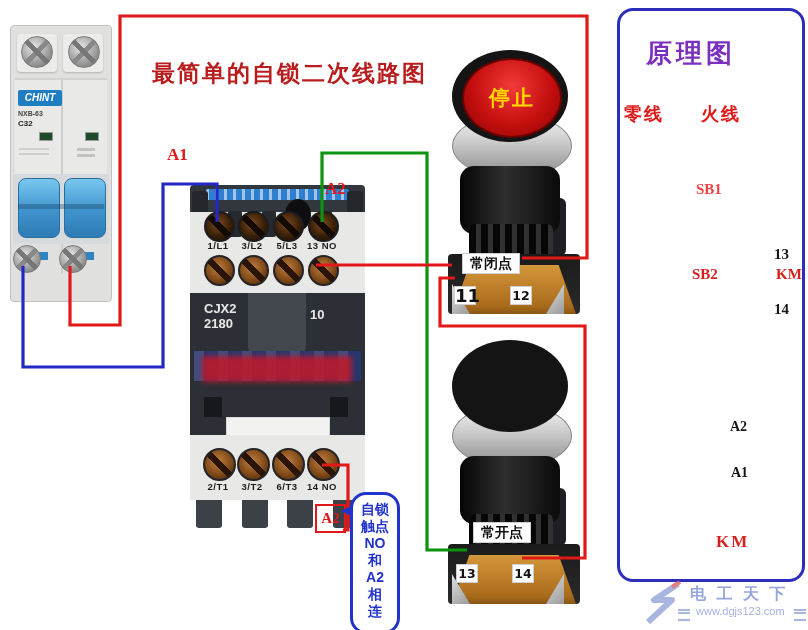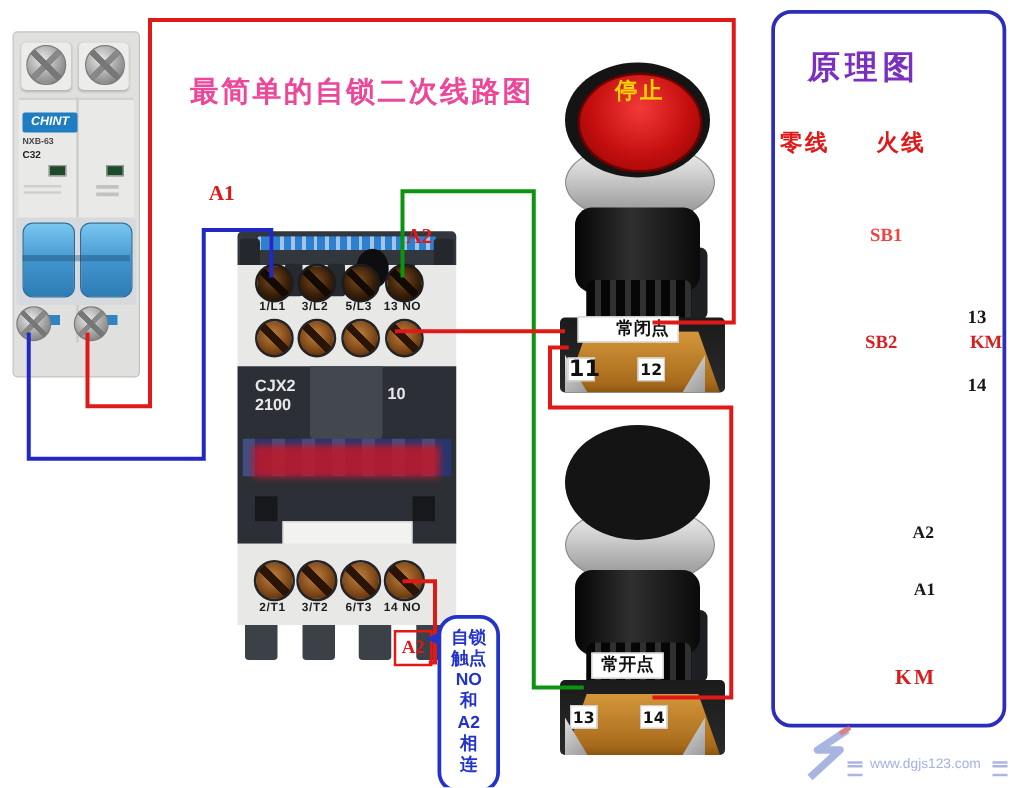--- a/index.html
+++ b/index.html
@@ -17,22 +17,22 @@
      border:2px solid #1d1d1f;}
   .screw.copper{background:
      linear-gradient(45deg,transparent 42%,#2a1405 42%,#2a1405 58%,transparent 58%),
      radial-gradient(circle at 45% 40%,#c08040,#7a4515 60%,#3a2008);
      border:2px solid #242428;}
   .tlabel{font-weight:bold;color:#1c1c1c;font-size:9.5px;text-align:center;letter-spacing:0.5px;}
   .redlbl{color:#e01818;font-weight:bold;font-size:17px;font-family:"Liberation Serif","DejaVu Serif",serif;}
   .whitebox{background:#fff;border:1px solid #cfcfcf;color:#111;font-weight:bold;text-align:center;
      font-family:"DejaVu Sans",sans-serif;}
   .schlbl{font-weight:bold;font-family:"Liberation Serif","DejaVu Serif",serif;}
-  .cap-face{border-radius:50%;display:flex;align-items:flex-start;justify-content:center;
-     font-weight:bold;font-size:18px;letter-spacing:2px;}
+  .cap-face{border-radius:50%;display:flex;align-items:center;justify-content:center;
+     font-weight:bold;font-size:21px;letter-spacing:2px;}
   .btn-ring{border-radius:50%;background:linear-gradient(180deg,#f4f4f4 0%,#cfcfcf 40%,#8c8c8c 100%);
      border:1px solid #8a8a8a;}
   .btn-body{background:linear-gradient(90deg,#050505,#2f2f2f 45%,#0a0a0a);border-radius:14px;}
   .btn-collar{background:repeating-linear-gradient(90deg,#060606 0 7px,#303030 7px 12px);border-radius:6px;}
   .btn-base{background:linear-gradient(180deg,#1b1b1b,#2a2a2a);border-radius:4px;}
   .contact-block{clip-path:polygon(14% 6%,86% 6%,100% 100%,0 100%);
      background:
       repeating-linear-gradient(90deg,rgba(60,30,5,0.35) 0 6px,transparent 6px 14px),
       linear-gradient(180deg,#d89a3c,#b5украї 0,#a86b1c 85%,#8a5512);}
   .corner-clip{background:linear-gradient(135deg,#e0e0e0,#9a9a9a);}
@@ -40,21 +40,21 @@
      font-size:14px;text-align:center;line-height:17px;padding-top:6px;background:#fff;}
   .wm{color:#96a6da;}
   .tri-lines{width:12px;height:8px;border-top:2px solid #aab6e2;border-bottom:2px solid #aab6e2;}
   .tri-lines:after{content:"";display:block;height:2px;background:#aab6e2;margin-top:1px;}
 </style>
 </head>
 <body>
 
 <div id="stage">
 
-  <div class="abs" style="left:152px;top:58px;font-size:23px;font-weight:bold;color:#ec4899;letter-spacing:2px;">最简单的自锁二次线路图</div>
+  <div class="abs" style="left:152px;top:58px;font-size:23px;font-weight:bold;color:#b91c1c;letter-spacing:2px;">最简单的自锁二次线路图</div>
 
   <div class="abs" style="left:10px;top:25px;width:100px;height:275px;background:#e0e0de;border:1px solid #c2c2c0;border-radius:4px;">
     <div class="abs" style="left:6px;top:8px;width:40px;height:38px;background:#ececea;border-radius:4px;box-shadow:0 1px 2px rgba(0,0,0,.2);"></div>
     <div class="abs" style="left:52px;top:8px;width:40px;height:38px;background:#ececea;border-radius:4px;box-shadow:0 1px 2px rgba(0,0,0,.2);"></div>
     <div class="abs screw silver" style="left:10px;top:10px;width:30px;height:30px;"></div>
     <div class="abs screw silver" style="left:57px;top:10px;width:30px;height:30px;"></div>
     <div class="abs" style="left:4px;top:52px;width:92px;height:126px;background:#e9e9e7;border-top:2px solid #d2d2d0;"></div>
     <div class="abs" style="left:50px;top:52px;width:2px;height:196px;background:#cdcdcb;"></div>
     <div class="abs" style="left:7px;top:64px;width:44px;height:16px;background:#1f7ec2;color:#fff;font-weight:bold;font-style:italic;font-size:10px;text-align:center;line-height:16px;border-radius:2px;">
       <span>CHINT</span>
@@ -96,21 +96,21 @@
     <div class="abs tlabel" style="left:80px;top:55px;width:34px;">5/L3</div>
     <div class="abs tlabel" style="left:115px;top:55px;width:34px;">13 NO</div>
     <div class="abs screw copper" style="left:14px;top:70px;width:27px;height:27px;"></div>
     <div class="abs screw copper" style="left:48px;top:70px;width:27px;height:27px;"></div>
     <div class="abs screw copper" style="left:83px;top:70px;width:27px;height:27px;"></div>
     <div class="abs screw copper" style="left:118px;top:70px;width:27px;height:27px;"></div>
     <div class="abs" style="left:0;top:108px;width:175px;height:142px;background:#2c3036;"></div>
     <div class="abs" style="left:58px;top:108px;width:58px;height:60px;background:#43484e;border-radius:0 0 6px 6px;"></div>
     <div class="abs" style="left:14px;top:116px;color:#e8e8e8;font-weight:bold;font-size:13px;line-height:15px;">
       <div>CJX2</div>
-      <div>2100</div>
+      <div>2180</div>
     </div>
     <div class="abs" style="left:120px;top:122px;color:#e8e8e8;font-weight:bold;font-size:13px;">10</div>
     <div class="abs" style="left:4px;top:166px;width:167px;height:30px;background:#27366e;background-image:repeating-linear-gradient(90deg,rgba(255,255,255,.12) 0 10px,transparent 10px 24px);"></div>
     <div class="abs" style="left:12px;top:171px;width:150px;height:26px;background:#c41828;opacity:.85;filter:blur(2.5px);border-radius:3px;"></div>
     <div class="abs" style="left:14px;top:212px;width:18px;height:20px;background:#16181c;"></div>
     <div class="abs" style="left:140px;top:212px;width:18px;height:20px;background:#16181c;"></div>
     <div class="abs" style="left:36px;top:232px;width:102px;height:34px;background:#f2f2f0;border:1px solid #d8d8d6;"></div>
     <div class="abs" style="left:0;top:250px;width:175px;height:65px;background:#e8e8e6;"></div>
     <div class="abs screw copper" style="left:13px;top:263px;width:29px;height:29px;"></div>
     <div class="abs screw copper" style="left:47px;top:263px;width:29px;height:29px;"></div>
@@ -132,21 +132,21 @@
     <div class="abs" style="left:12px;top:2px;width:116px;height:92px;background:#141414;border-radius:50%;"></div>
     <div class="abs cap-face" style="left:22px;top:10px;width:96px;height:76px;background:radial-gradient(circle at 50% 35%,#f23a3a 0%,#c60f0f 55%,#8a0404 100%);color:#ffd800;border:2px solid #6a0202;">
       <span>停止</span>
     </div>
     <div class="abs btn-body" style="left:20px;top:118px;width:100px;height:68px;"></div>
     <div class="abs btn-collar" style="left:29px;top:176px;width:84px;height:40px;"></div>
     <div class="abs btn-base" style="left:8px;top:206px;width:132px;height:60px;"></div>
     <div class="abs contact-block" style="left:12px;top:214px;width:124px;height:52px;background:linear-gradient(180deg,#d89a3c,#a86b1c 85%,#8a5512);"></div>
     <div class="abs corner-clip" style="left:12px;top:236px;width:18px;height:30px;clip-path:polygon(0 0,100% 100%,0 100%);"></div>
     <div class="abs corner-clip" style="left:106px;top:236px;width:18px;height:30px;clip-path:polygon(100% 0,100% 100%,0 100%);"></div>
-    <div class="abs whitebox" style="left:22px;top:205px;width:56px;height:19px;font-size:14px;line-height:19px;padding-left:23px;">常闭点</div>
+    <div class="abs whitebox" style="left:22px;top:205px;width:56px;height:19px;font-size:14px;line-height:19px;">常闭点</div>
     <div class="abs whitebox" style="left:14px;top:238px;width:20px;height:17px;font-size:18px;line-height:17px;">11</div>
     <div class="abs whitebox" style="left:70px;top:238px;width:20px;height:17px;font-size:12.5px;line-height:17px;">12</div>
   </div>
 
   <div class="abs" style="left:440px;top:338px;width:148px;height:268px;">
     <div class="abs" style="left:96px;top:150px;width:30px;height:58px;background:#1d1f22;border-radius:6px;"></div>
     <div class="abs btn-ring" style="left:12px;top:66px;width:118px;height:62px;"></div>
     <div class="abs" style="left:12px;top:2px;width:116px;height:92px;background:#141414;border-radius:50%;"></div>
     <div class="abs btn-body" style="left:20px;top:118px;width:100px;height:68px;"></div>
     <div class="abs btn-collar" style="left:29px;top:176px;width:84px;height:40px;"></div>
@@ -208,18 +208,19 @@
   <div class="abs schlbl" style="left:774px;top:301px;font-size:15px;color:#161616;">14</div>
   <div class="abs schlbl" style="left:730px;top:419px;font-size:14px;color:#161616;">A2</div>
   <div class="abs schlbl" style="left:731px;top:465px;font-size:14px;color:#161616;">A1</div>
   <div class="abs schlbl" style="left:716px;top:532px;font-size:17px;color:#d81f1f;letter-spacing:2px;">KM</div>
 
   <div class="abs" style="left:642px;top:578px;width:166px;height:50px;">
     <svg width="44" height="46" style="position:absolute;left:0;top:2px;opacity:.8;">
       <path d="M36,4 L12,20 L30,20 L6,42" fill="none" stroke="#93a3da" stroke-width="6" stroke-linejoin="round"></path>
       <path d="M38,2 L30,7" fill="none" stroke="#d86060" stroke-width="4"></path>
     </svg>
+    <div class="abs wm" style="left:48px;top:6px;font-size:16px;font-weight:bold;letter-spacing:3px;">电 工 天 下</div>
     <div class="abs tri-lines" style="left:36px;top:31px;"></div>
     <div class="abs wm" style="left:54px;top:27px;font-size:11px;font-weight:normal;color:#a3b1e4;">www.dgjs123.com</div>
     <div class="abs tri-lines" style="left:152px;top:31px;"></div>
   </div>
 
 </div>
 
 </body></html>

